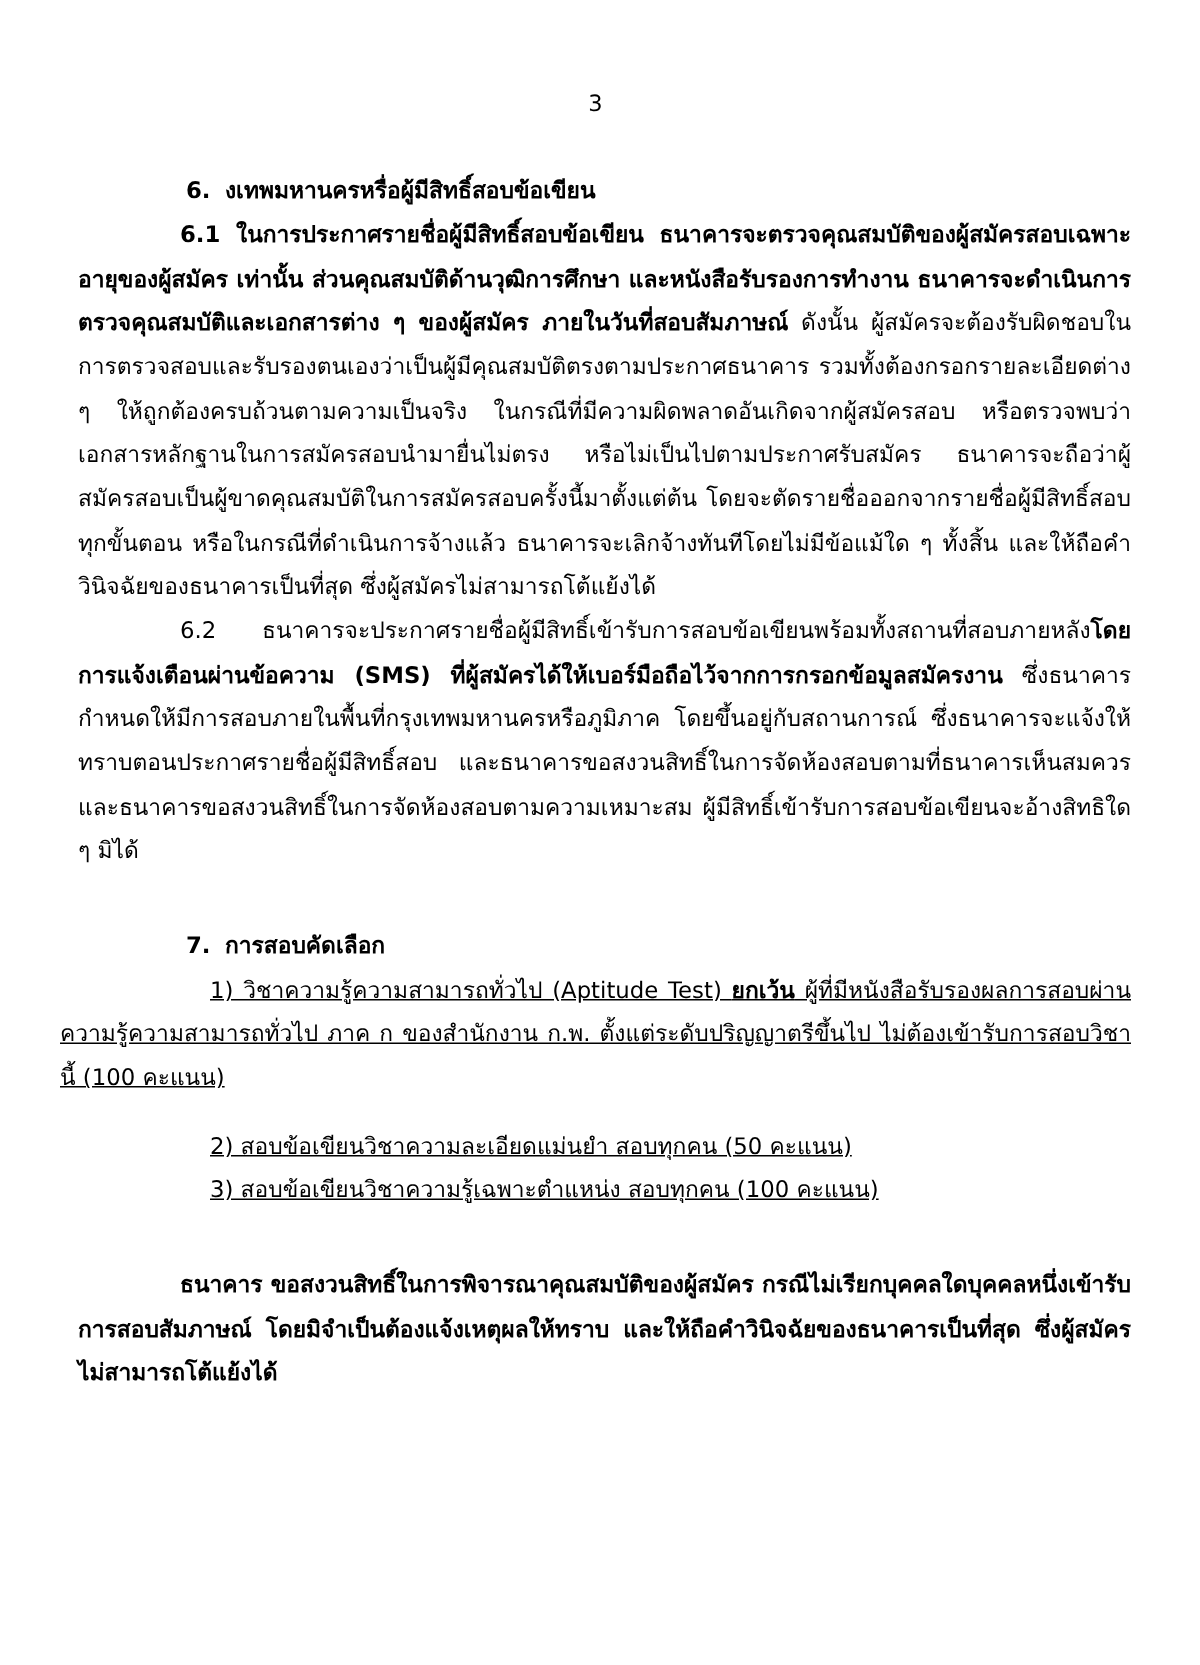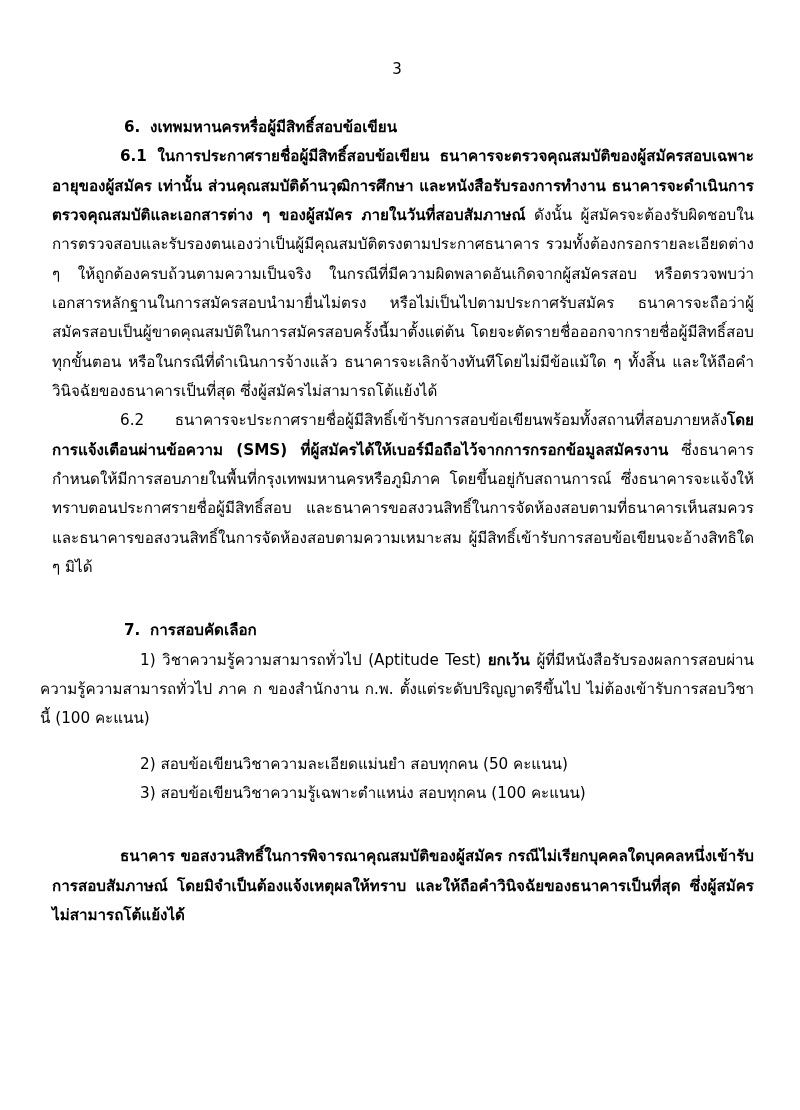--- a/index.html
+++ b/index.html
@@ -42,20 +42,21 @@
   .b { font-weight: bold; }
   .indent-head {
     margin-left: 84px;
   }
   .indent-sub {
     text-indent: 68px;
     margin-left: 12px;
   }
   .indent-sub2 {
     text-indent: 100px;
+    text-decoration: underline;
   }
   .gap-sm { height: 16px; }
   .gap-lg { height: 34px; }
   .no-justify { text-align: left; }
   .heading-num {
     display: inline-block;
     width: 26px;
   }
 </style>
 </head>

